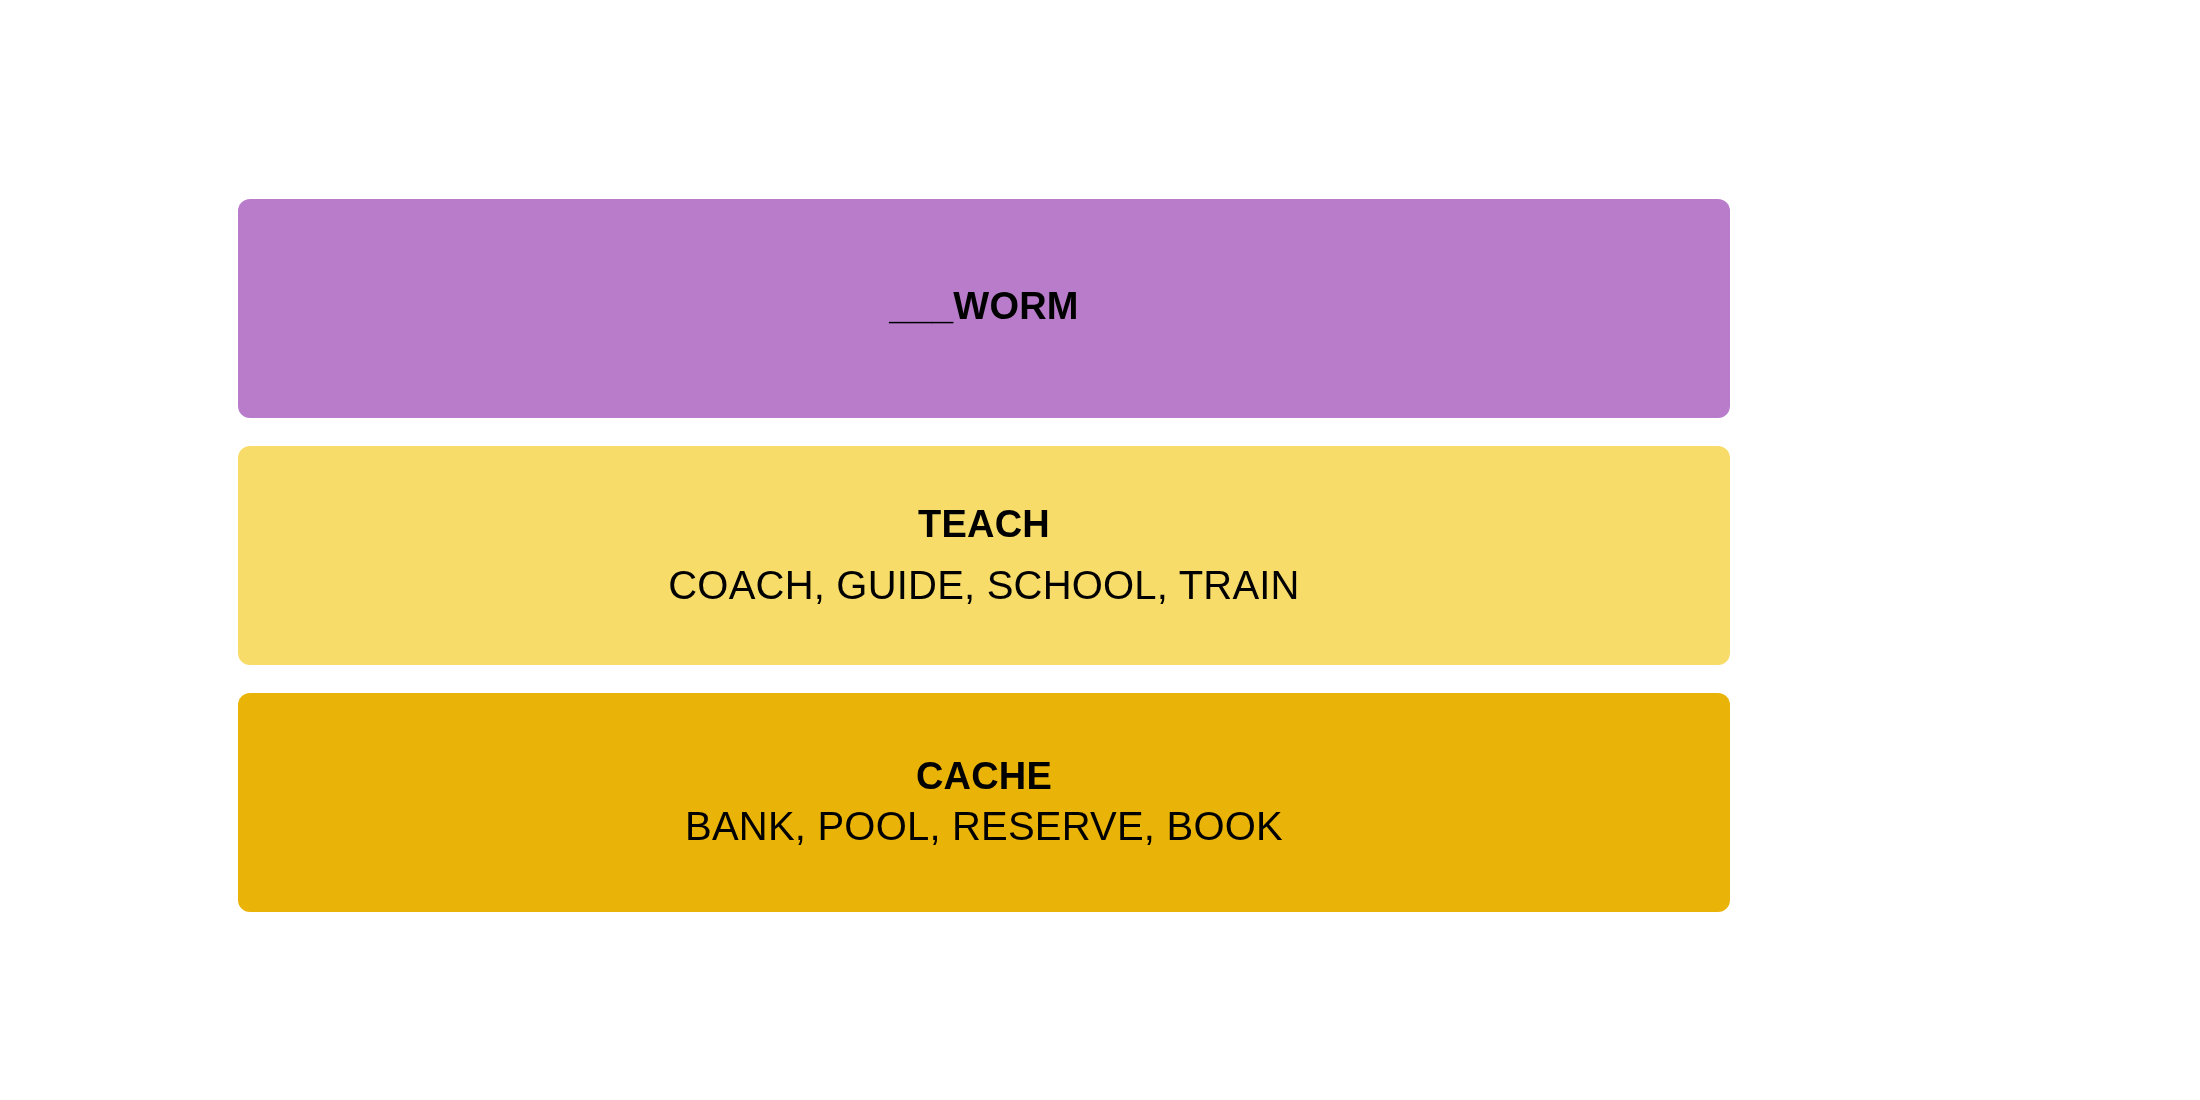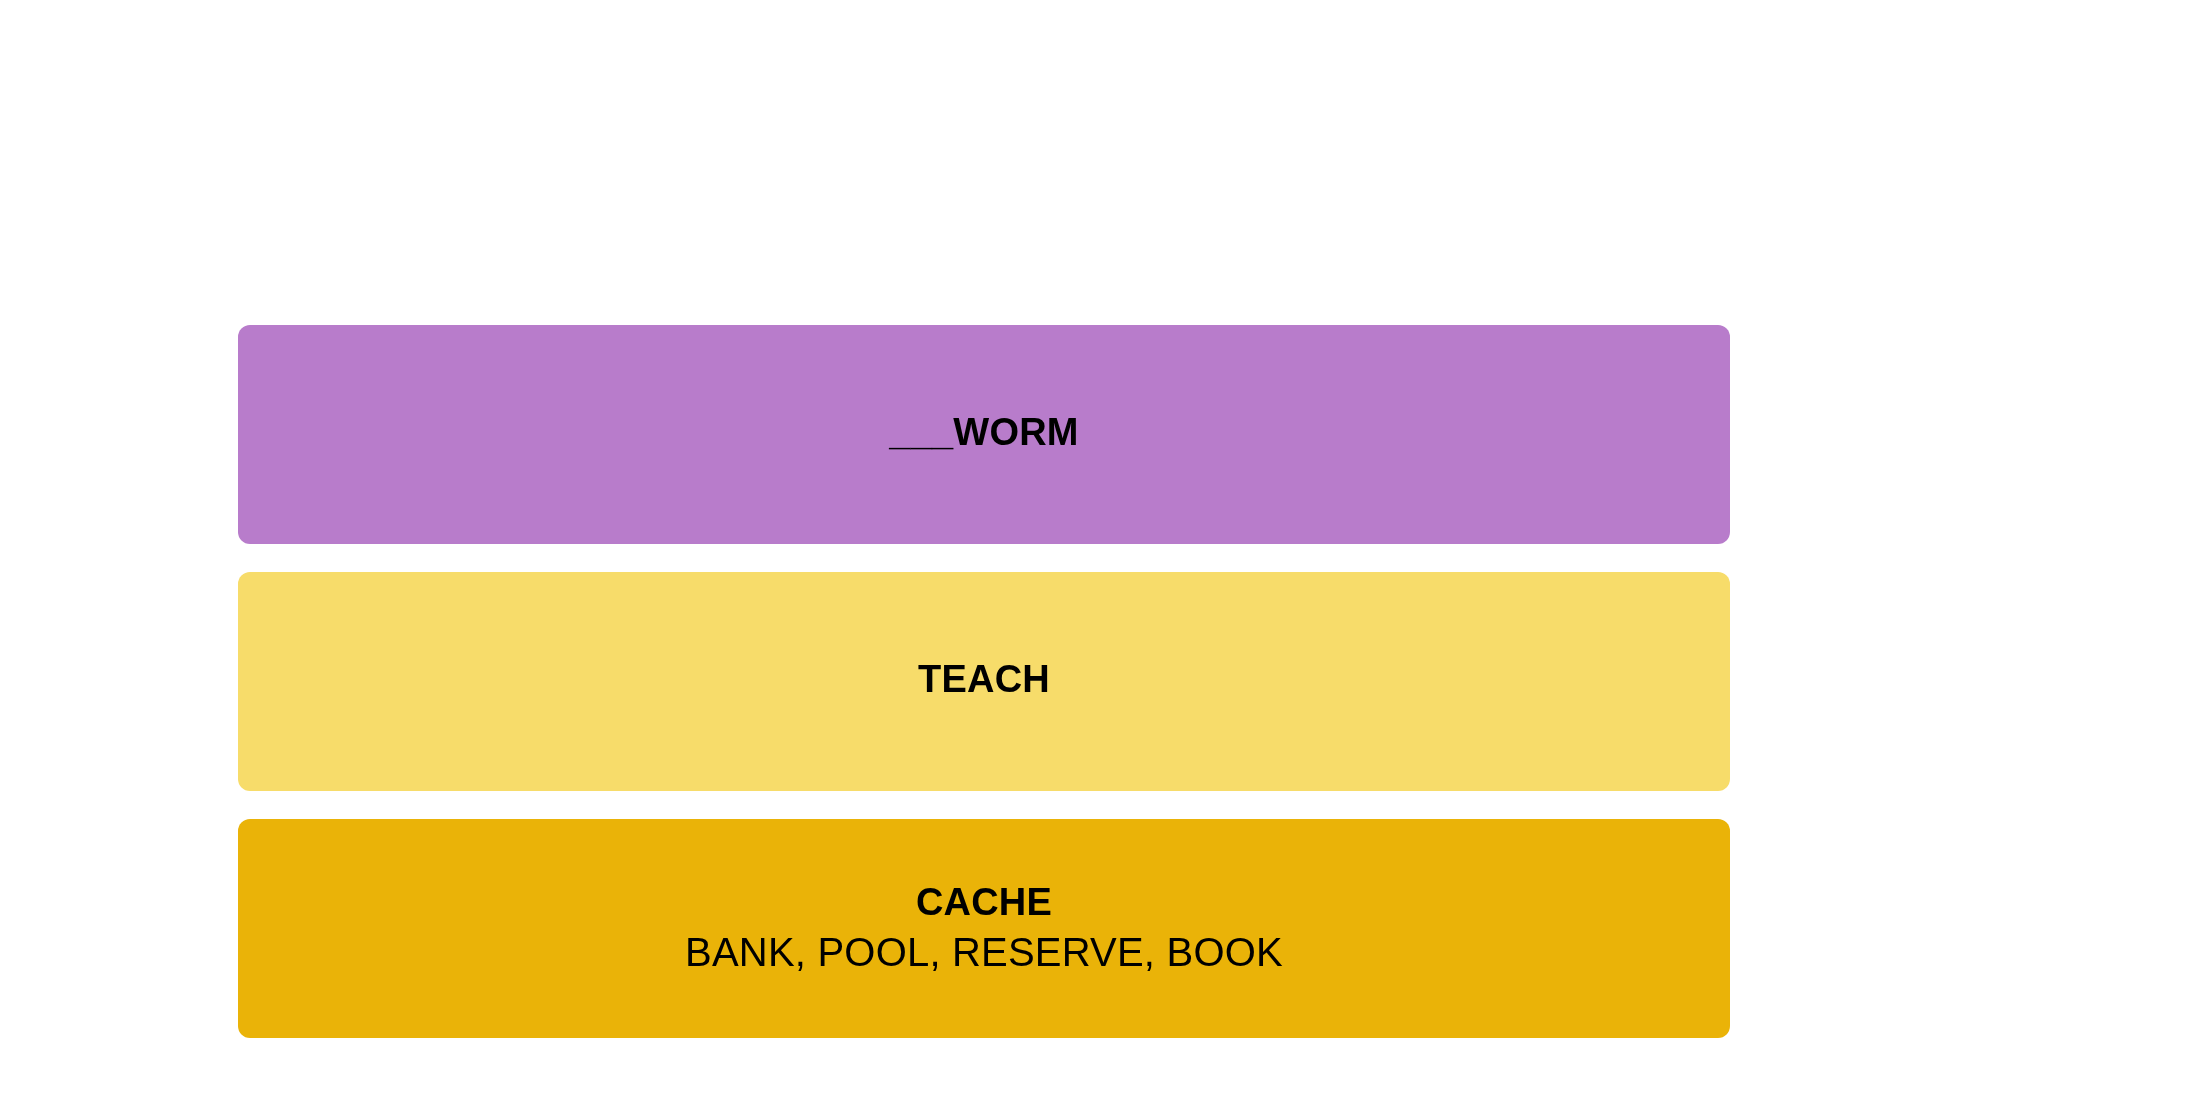--- a/index.html
+++ b/index.html
@@ -16,21 +16,21 @@
   }
 
   #board {
     position: absolute;
     left: 238px;
     top: 73px;
     width: 1492px;
     height: 965px;
     display: flex;
     flex-direction: column;
-    justify-content: flex-end;
+    justify-content: center;
     gap: 28px;
   }
 
   .category-band {
     width: 100%;
     height: 219px;
     border-radius: 12px;
     display: flex;
     flex-direction: column;
     align-items: center;
@@ -66,20 +66,21 @@
 <body style="background-color: rgb(255, 255, 255);">
 
 <div id="board">
 
   <div class="category-band" style="background-color: rgb(184, 124, 203);">
     <div class="band-title">___WORM</div>
   </div>
 
   <div class="category-band" style="background-color: rgb(247, 220, 106); gap: 11px;">
     <div class="band-title">TEACH</div>
+    <div class="band-members">COACH, GUIDE, SCHOOL, TRAIN</div>
   </div>
 
 
   <div class="category-band" style="background-color: #eab308;">
     <div class="band-title">CACHE</div>
     <div class="band-members">BANK, POOL, RESERVE, BOOK</div>
   </div>
 
 </div>
 

